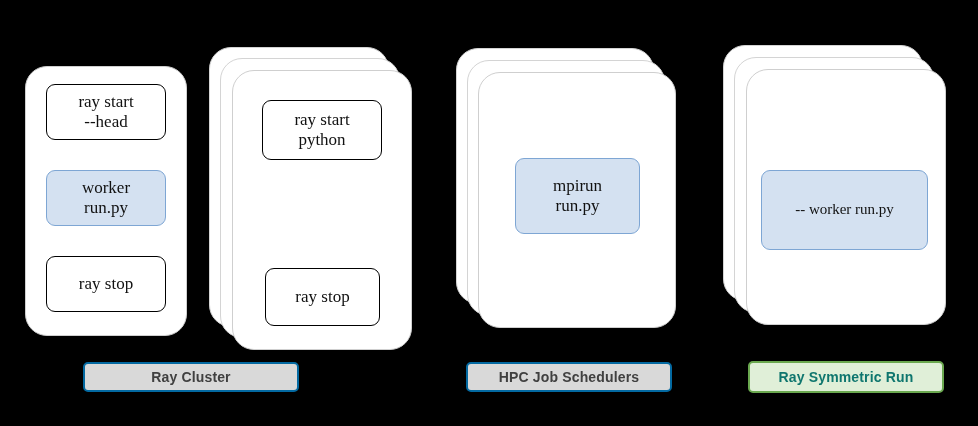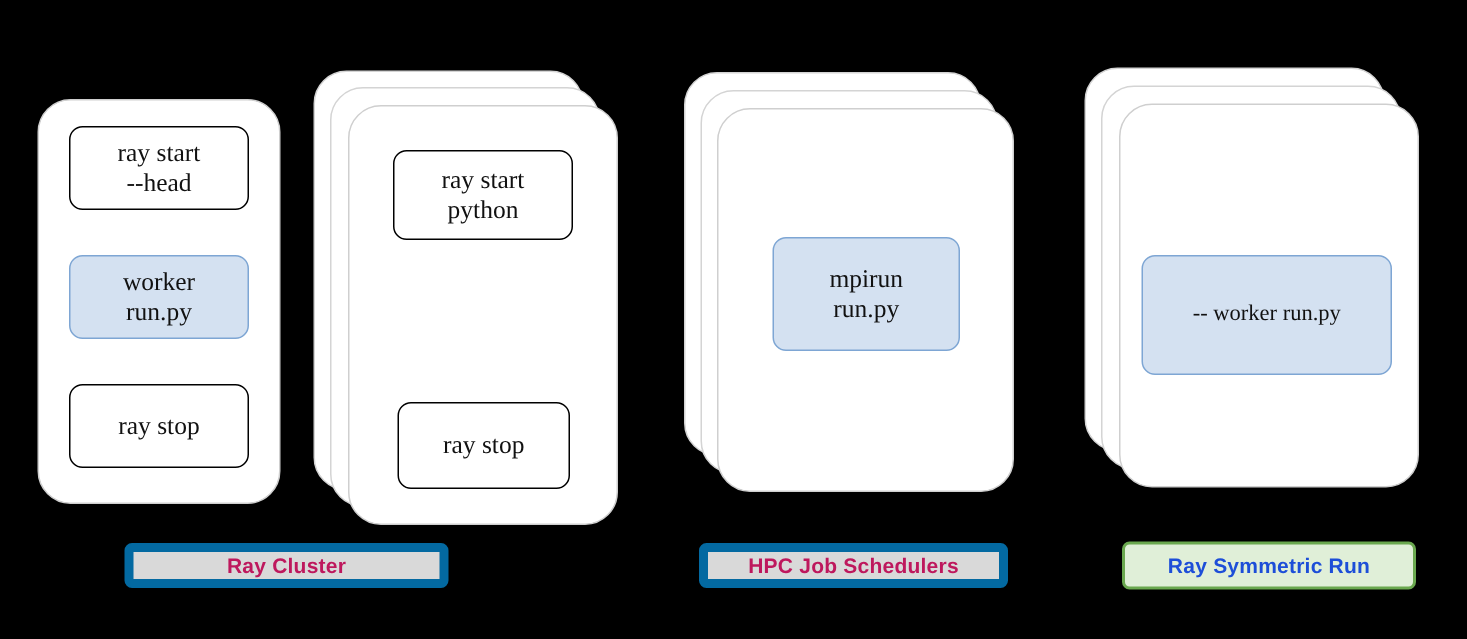--- a/index.html
+++ b/index.html
@@ -84,27 +84,27 @@
     align-items: center;
     justify-content: center;
     border-radius: 5px;
     font-size: 14px;
     font-weight: bold;
     letter-spacing: 0.15px;
     z-index: 8;
   }
   .label-grey {
     background: #d9d9d9;
-    border: 6px solid #0369a1;
-    color: #be185d;
+    border: 2px solid #0369a1;
+    color: #404040;
   }
   .label-green {
     background: #e0efd8;
     border: 2px solid #6aa84f;
-    color: #1d4ed8;
+    color: #0f766e;
   }
 </style>
 </head>
 <body>
 
 <div id="canvas">
 
   <div class="node card front" style="left:25px; top:66px; width:162px; height:270px;">
   </div>
 

